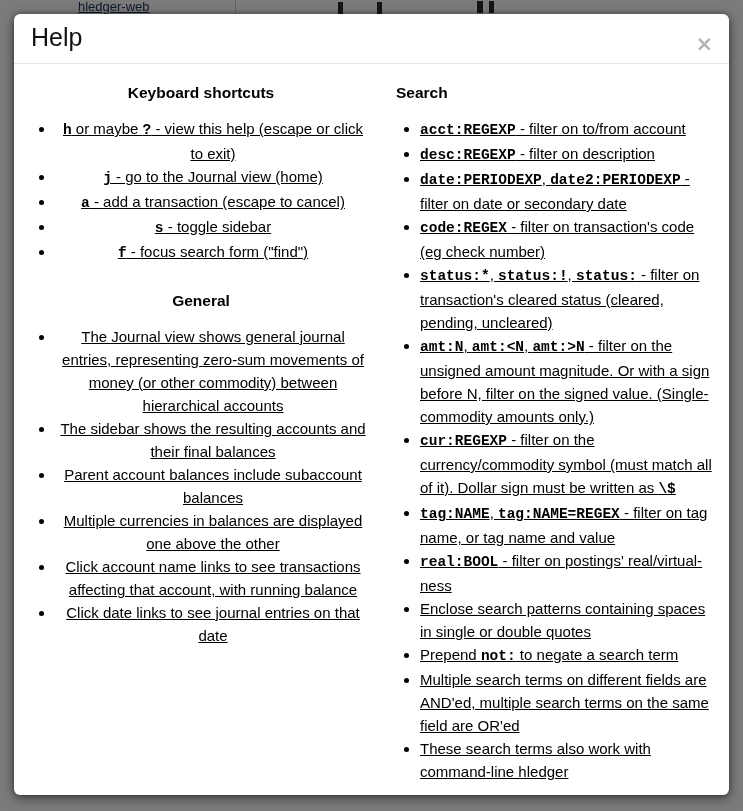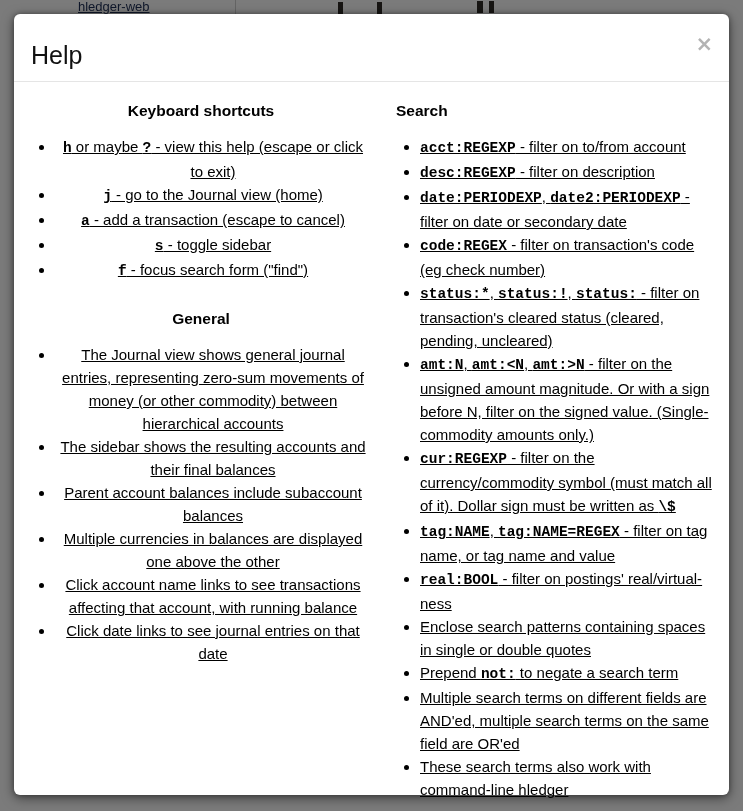--- a/index.html
+++ b/index.html
@@ -21,21 +21,21 @@
   .frag.f1{left:338px;width:5px;}
   .frag.f2{left:377px;width:5px;}
   .frag.f3{left:477px;width:6px;top:1px;}
   .frag.f4{left:489px;width:5px;top:1px;}
   
   .modal{
     position:absolute;left:14px;top:14px;width:715px;height:781px;z-index:2;
     background:#ffffff;border-radius:6px;
     box-shadow:0 3px 12px rgba(0,0,0,0.5),0 0 5px rgba(0,0,0,0.3);
   }
-  .modal-header{position:relative;padding:26px 17px 11px;border-bottom:1px solid #e5e5e5;}
+  .modal-header{position:relative;padding:8px 17px 11px;border-bottom:1px solid #e5e5e5;}
   .modal-title{margin:0;font-size:25px;line-height:30px;font-weight:400;color:#111;}
   .close-btn{
     position:absolute;right:16px;top:20px;
     font-size:21px;line-height:21px;font-weight:bold;color:#b3b3b3;cursor:pointer;
     font-family:"DejaVu Sans",sans-serif;
   }
   .modal-body{padding:19px 16px 0 17px;display:flex;}
   .col{box-sizing:border-box;}
   .col.left{width:354px;padding-right:14px;flex:none;text-align:center;}
   .col.right{flex:1;margin-left:11px;}

